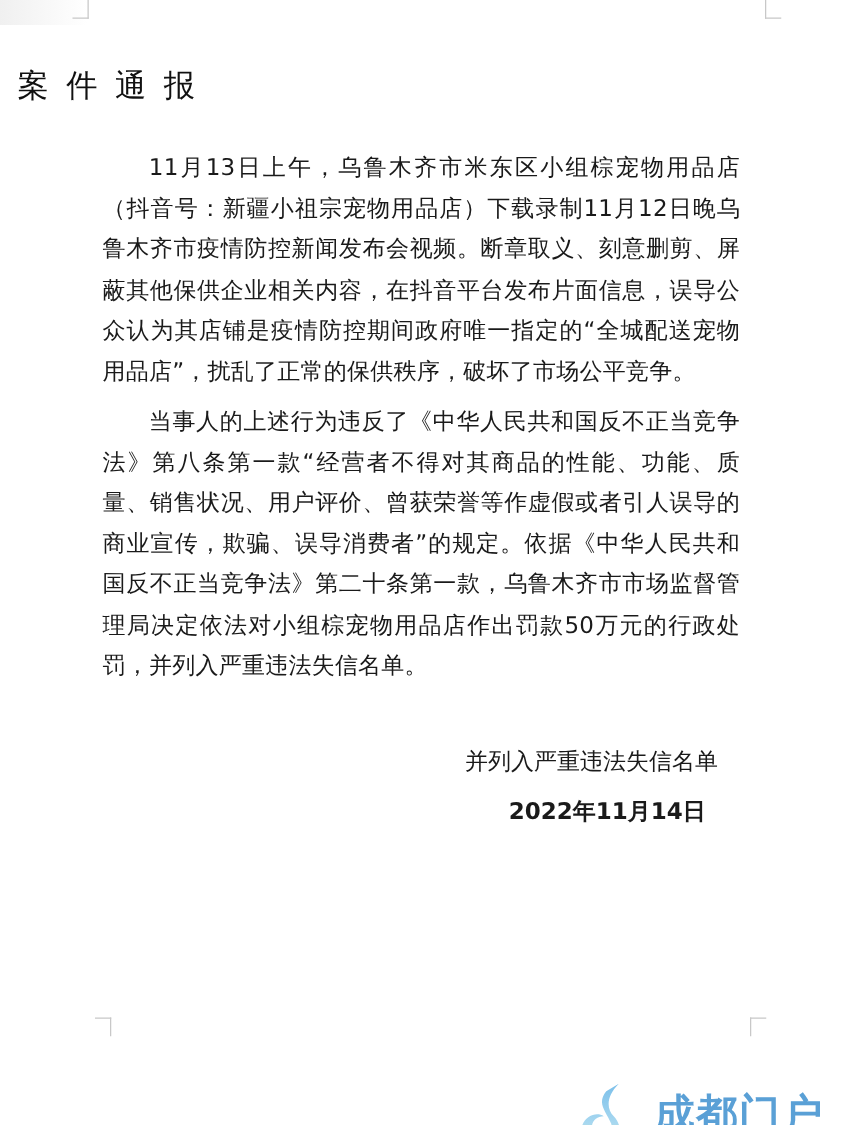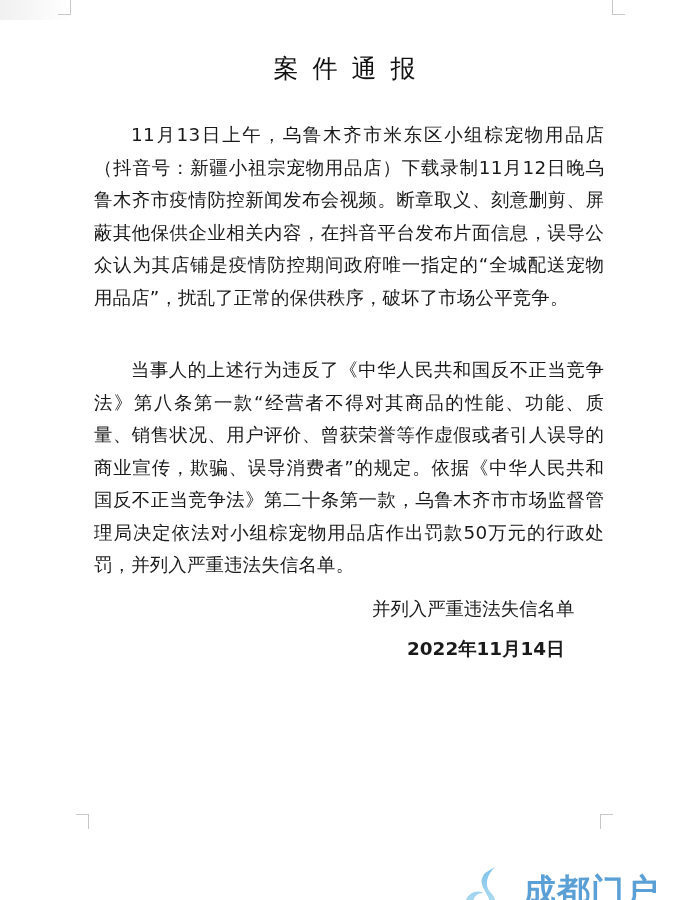--- a/index.html
+++ b/index.html
@@ -8,29 +8,29 @@
     font-family: "DejaVu Sans", "Liberation Sans", sans-serif; color:#1a1a1a;
   }
   .shade { position:absolute; left:0; top:0; width:70px; height:20px;
     background:linear-gradient(90deg,#f0f0f0,#ffffff); }
   .corner { position:absolute; width:12px; height:14px; border-color:#c8c8c8; border-style:solid; border-width:0; }
   .c-tl { left:58px; top:0; border-right-width:1px; border-bottom-width:1px; }
   .c-tr { left:612px; top:0; border-left-width:1px; border-bottom-width:1px; }
   .c-bl { left:76px; top:814px; border-right-width:1px; border-top-width:1px; }
   .c-br { left:600px; top:814px; border-left-width:1px; border-top-width:1px; }
   .title {
-    position:absolute; left:0; width:689px; top:52px; text-align:center;
+    position:absolute; left:0; width:689px; top:52px; 
     font-size:25px; letter-spacing:14px; text-indent:14px; color:#111;
   }
   .para {
-    position:absolute; left:94px; width:510px; font-size:18.4px; line-height:32.5px;
+    position:absolute; left:82px; width:510px; font-size:18.4px; line-height:32.5px;
     margin:0; text-indent:37px; text-align:justify; letter-spacing:0.2px;
   }
   .p1 { top:119px; }
-  .p2 { top:322px;margin-top:32px; }
+  .p2 { top:322px; }
   .sig { position:absolute; left:372px; top:596px; font-size:18.4px; }
   .date { position:absolute; left:407px; top:636px; font-size:18.4px;font-weight:bold; }
   .wm { position:absolute; left:455px; top:855px; width:234px; height:88px; }
   .wm-logo { position:absolute; left:0; top:8px; width:70px; height:72px; }
   .wm-name { position:absolute; left:68px; top:14px; font-size:33px; font-weight:bold; color:#5aa0d6; letter-spacing:1px; }
   .wm-url { position:absolute; left:70px; top:56px; font-family:"DejaVu Serif","Liberation Serif",serif; font-weight:bold; font-size:15px; color:#4f8fc4; letter-spacing:0.5px; }
   .wm-weibo { position:absolute; left:90px; top:74px; font-size:14px; color:#d6d6d6; white-space:nowrap; }
 </style>
 </head>
 <body>

